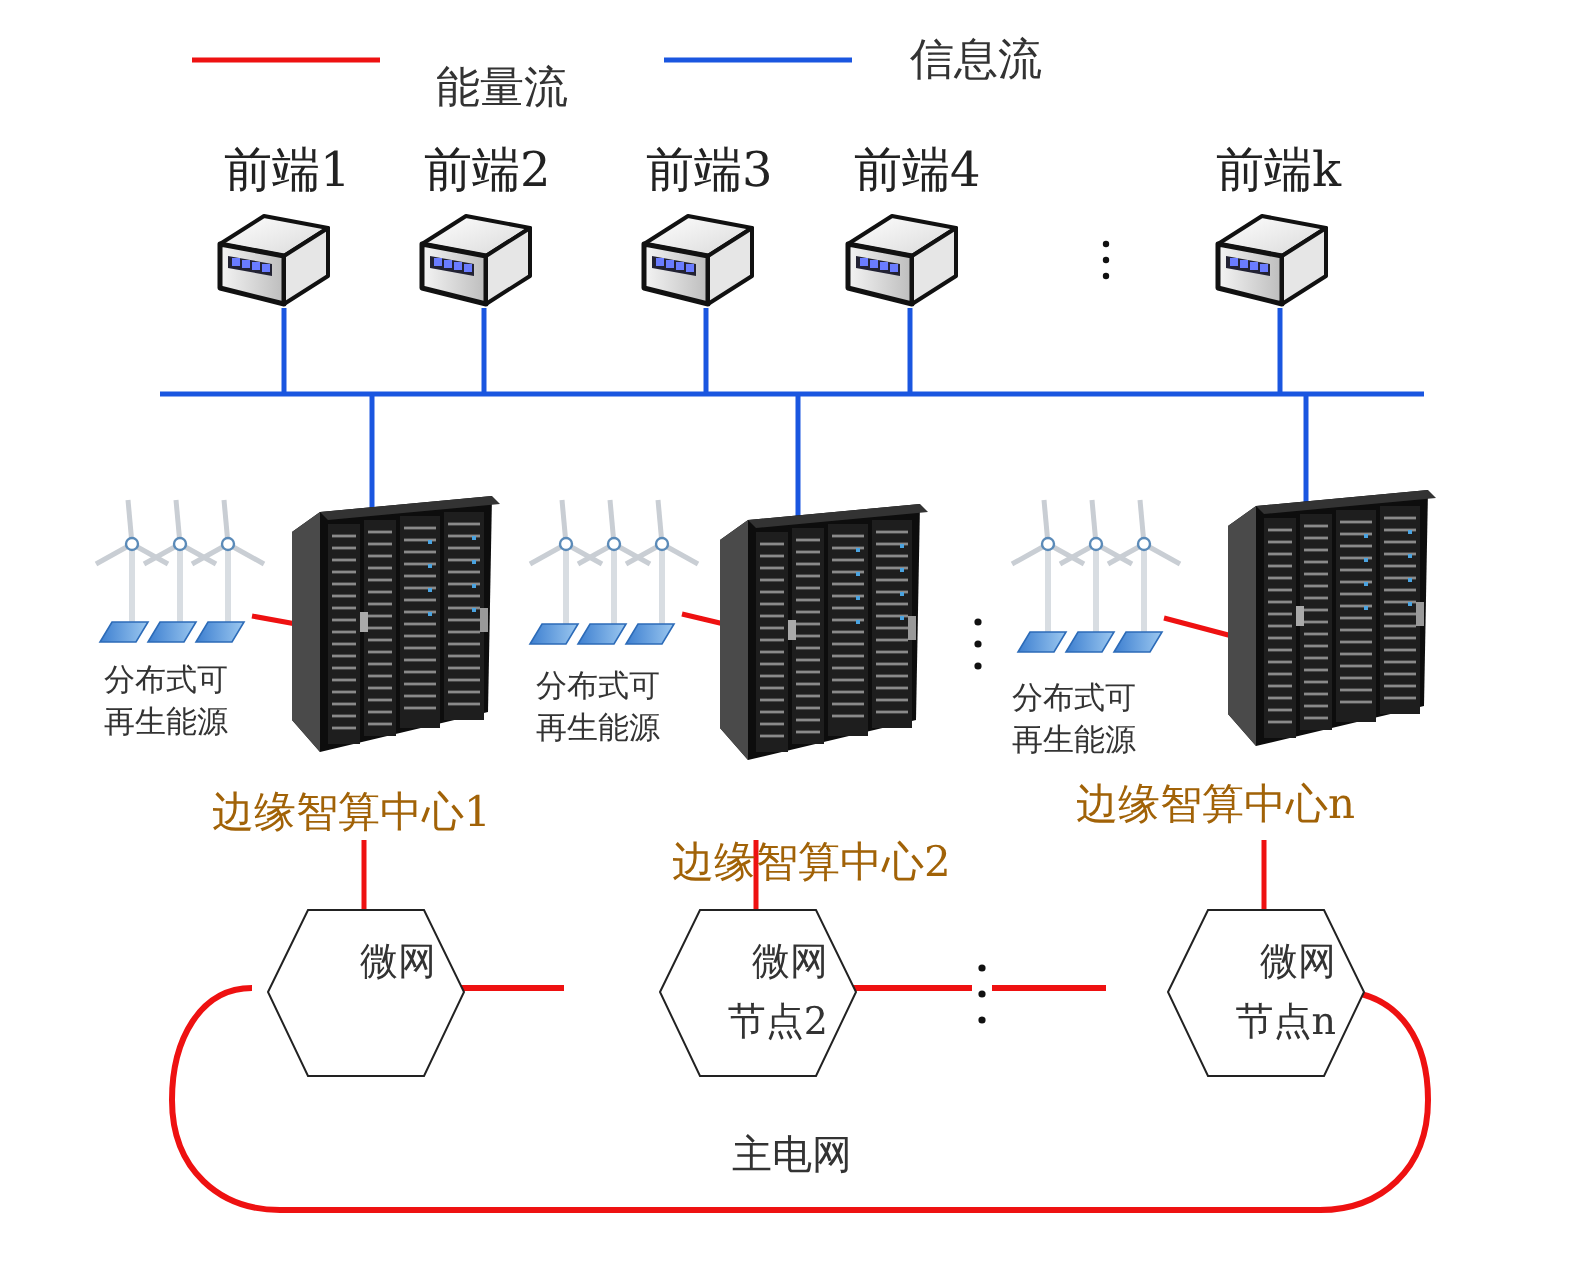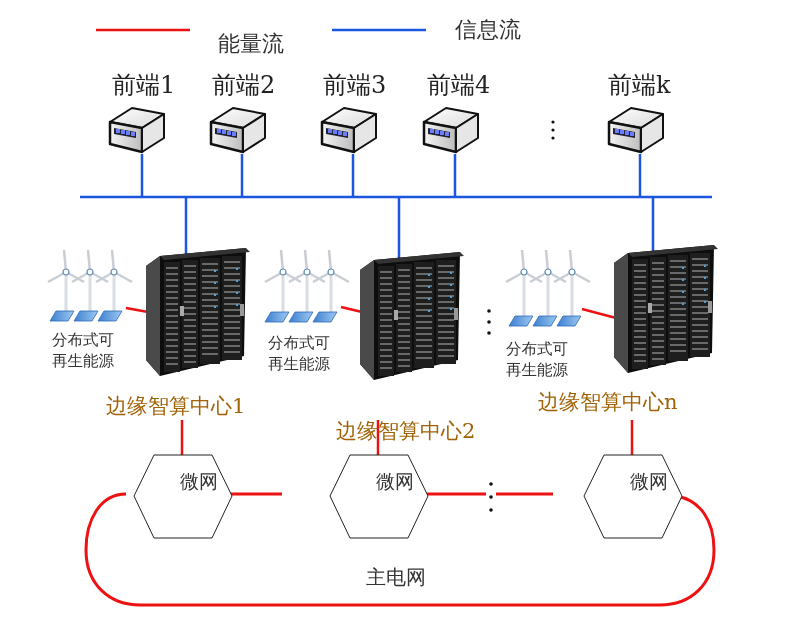--- a/index.html
+++ b/index.html
@@ -260,18 +260,20 @@
 
 <div class="lbl edc-lbl" style="left:106px;top:392px;">边缘智算中心1</div>
 <div class="lbl edc-lbl" style="left:336px;top:395px;margin-top:22px;">边缘智算中心2</div>
 <div class="lbl edc-lbl" style="left:538px;top:388px;">边缘智算中心n</div>
 
 <div class="lbl mg-lbl" style="left:148px;top:466px;width:70px;">
   <div>微网</div>
 </div>
 <div class="lbl mg-lbl" style="left:344px;top:466px;width:70px;">
   <div>微网</div>
+  <div>节点2</div>
 </div>
 <div class="lbl mg-lbl" style="left:598px;top:466px;width:70px;">
   <div>微网</div>
+  <div>节点n</div>
 </div>
 
 <div class="lbl grid-lbl" style="left:366px;top:564px;">主电网</div>
 
 </body></html>

